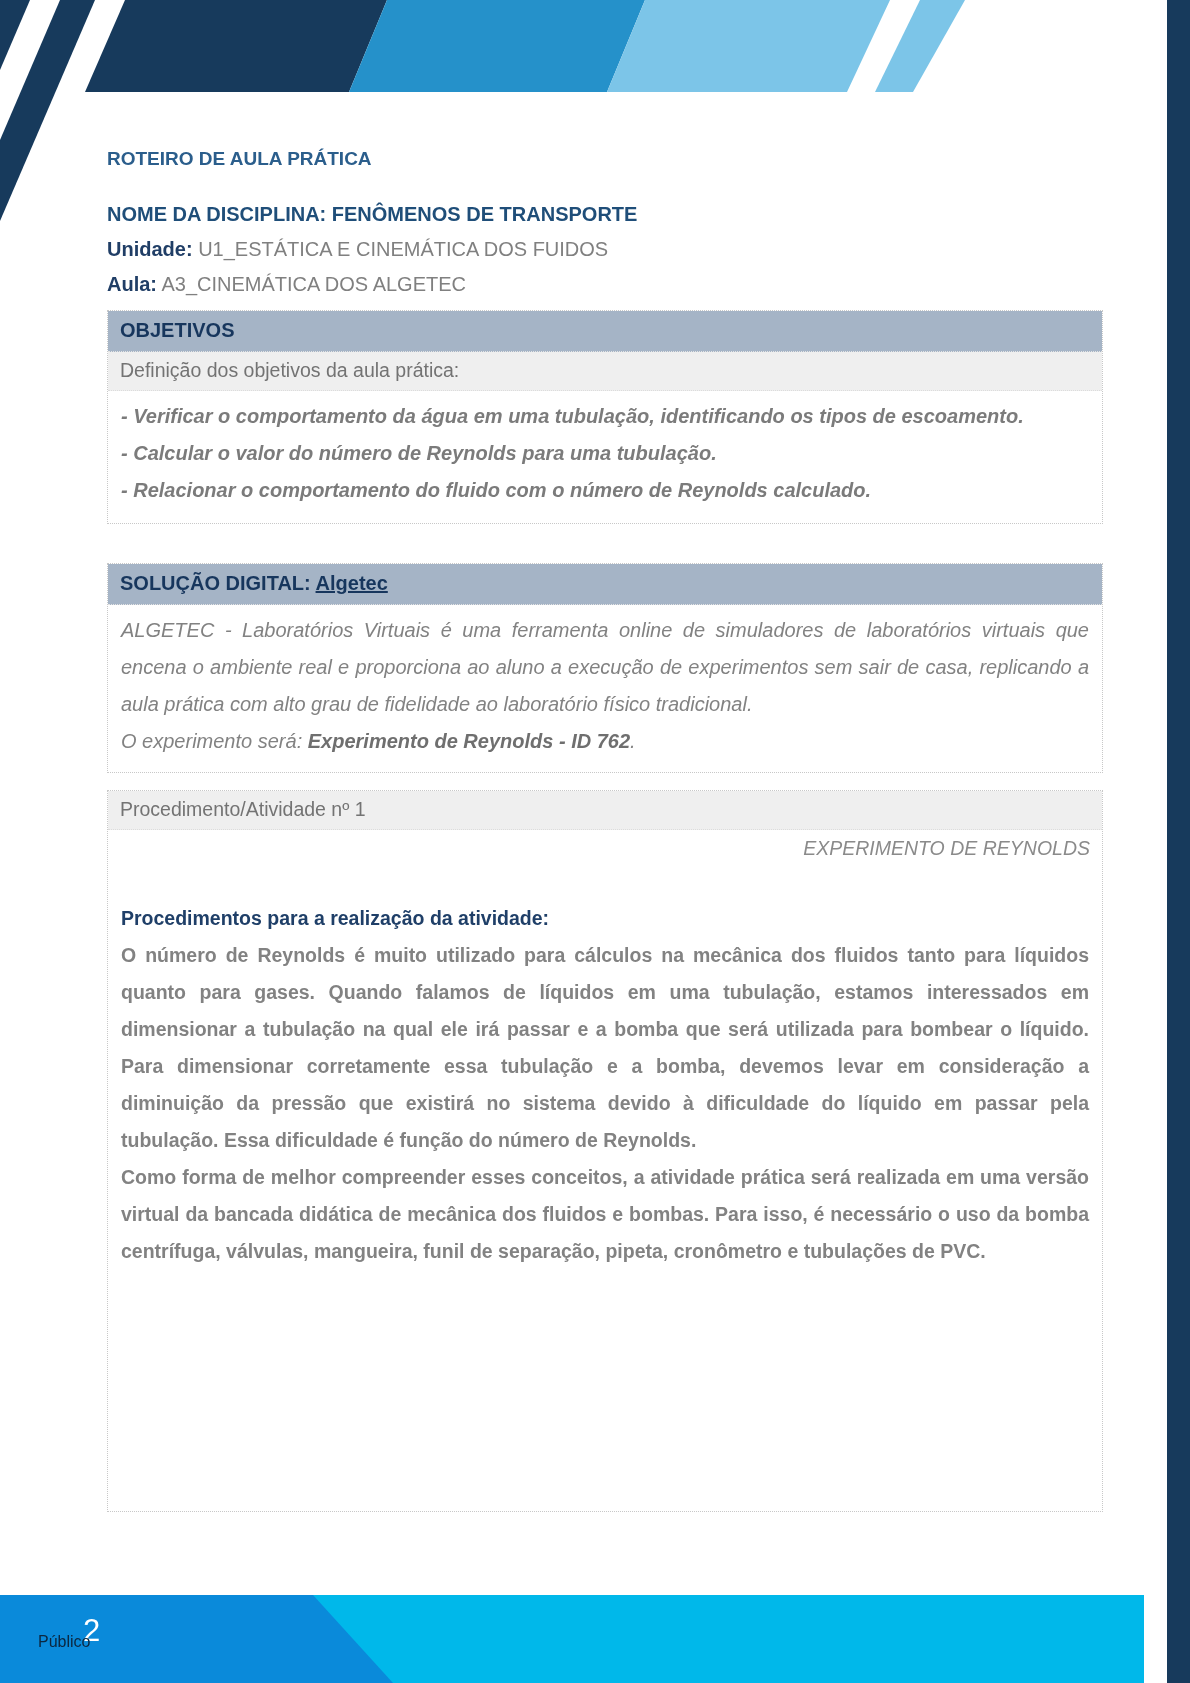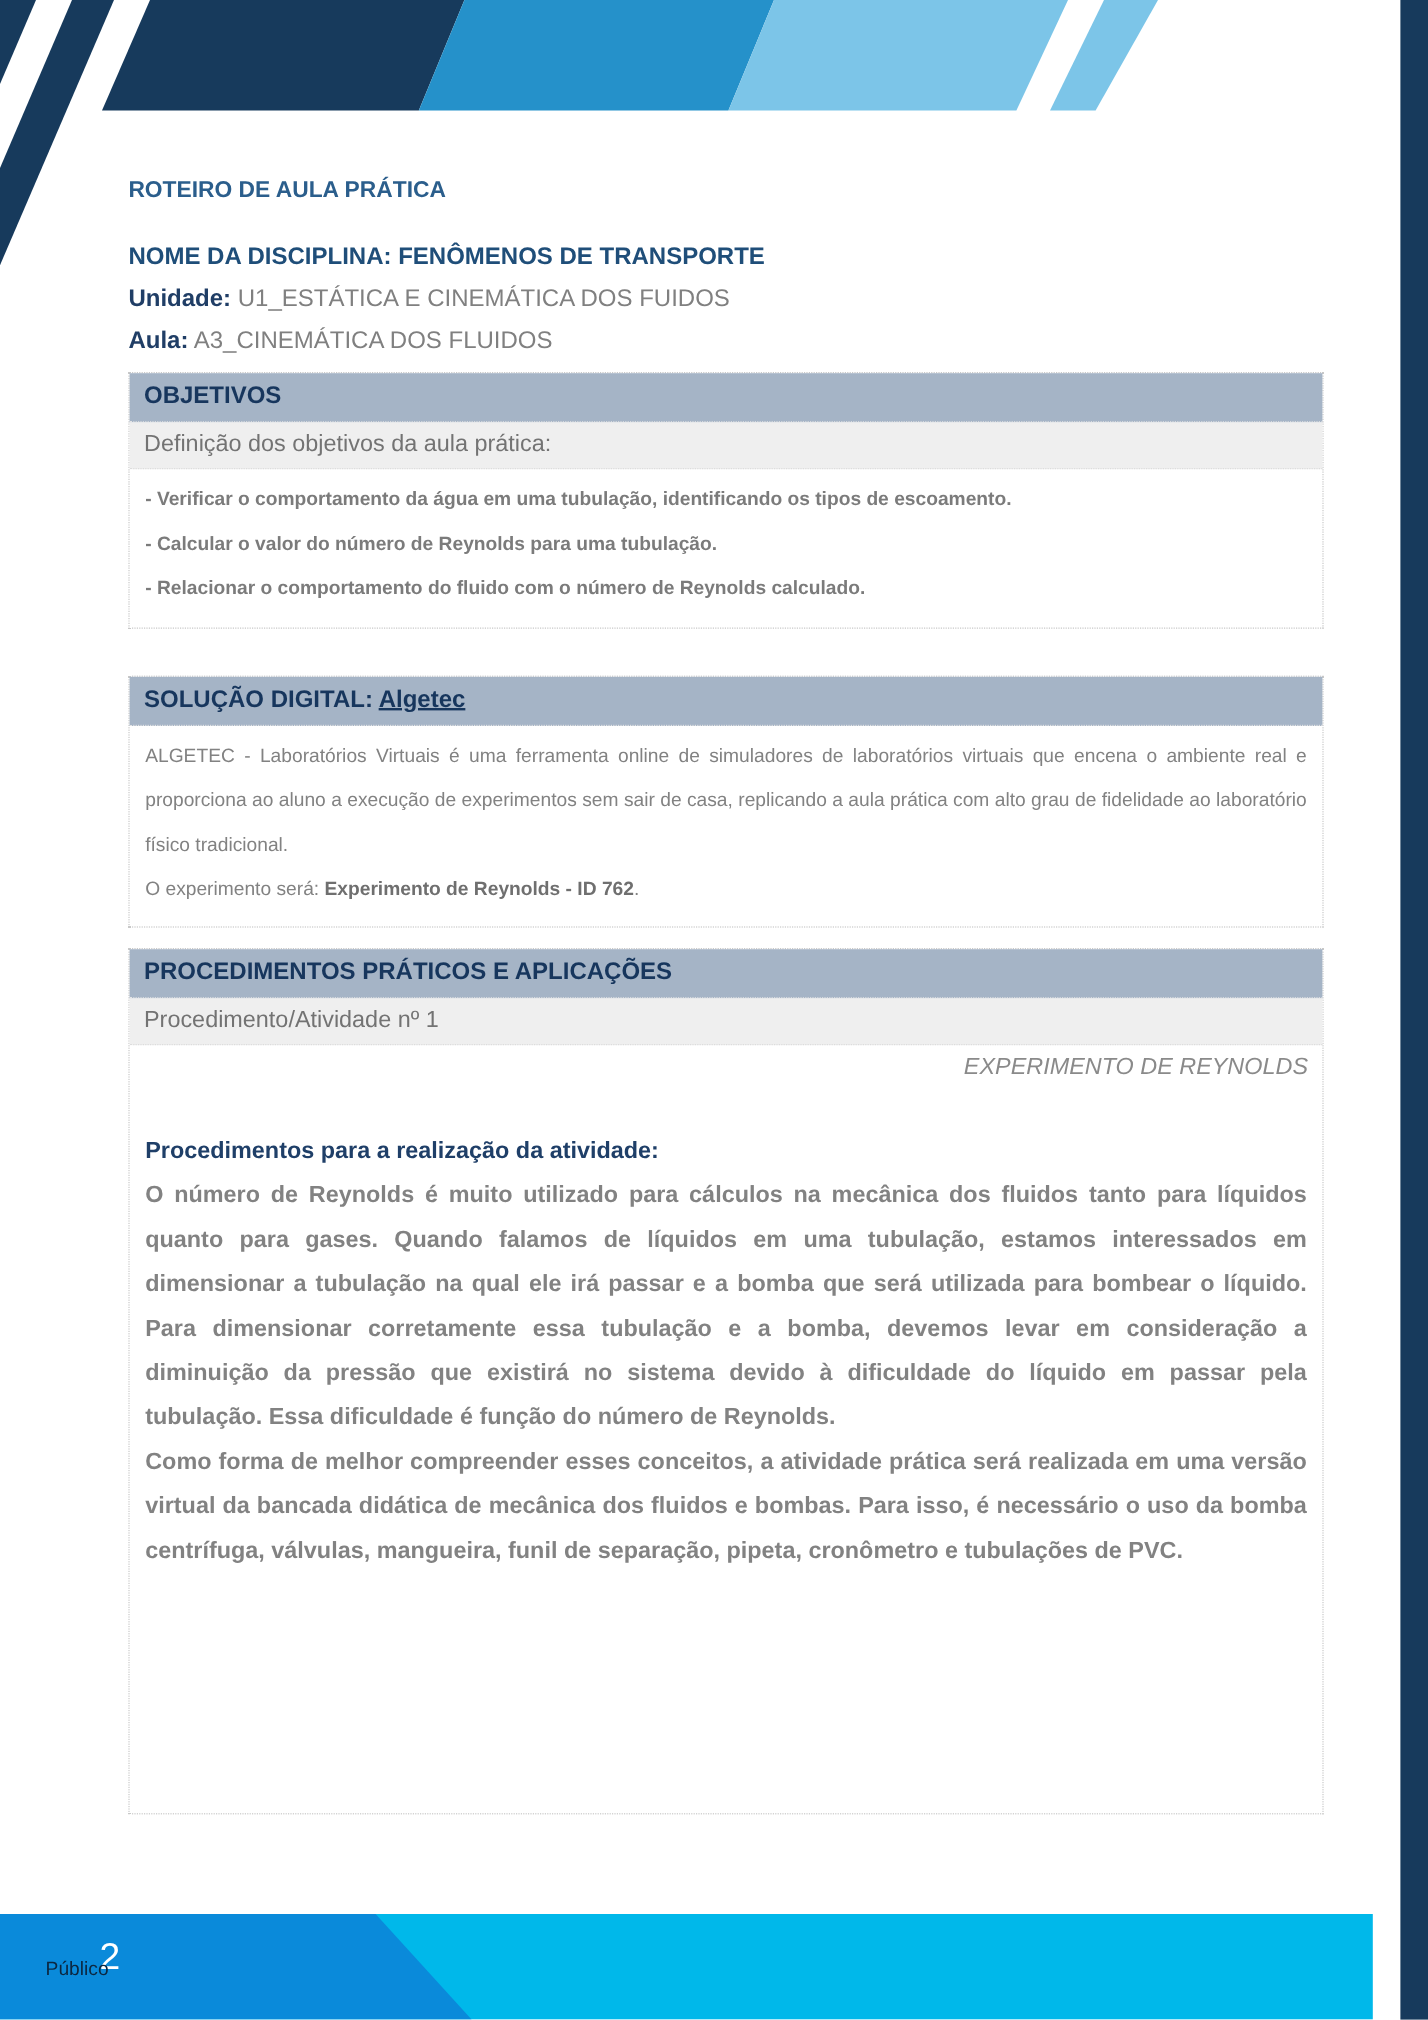--- a/index.html
+++ b/index.html
@@ -30,21 +30,21 @@
   .bar {
     background:#a5b4c6; color:#17365d; font-weight:bold; font-size:20px;
     padding:8px 12px 9px 12px; border-bottom:1px dotted #e4e4e4;
   }
   .bar a { color:#17365d; text-decoration:underline; }
   .subrow {
     background:#efefef; color:#737373; font-weight:normal; font-size:19.5px;
     padding:7px 12px 8px 12px; border-bottom:1px dotted #dcdcdc;
   }
   .italic-row { padding:7px 12px 8px 12px; font-size:19.5px; font-style:italic; color:#8a8a8a;text-align:right; }
-  .body { padding:7px 13px 12px 13px; font-size:16px; line-height:37px; color:#828282; text-align:justify; }
+  .body { padding:7px 13px 12px 13px; font-size:20px; line-height:37px; color:#828282; text-align:justify;font-style:italic; }
   .body.bold-items p { font-weight:bold; color:#7b7b7b; }
   .navy-b { font-weight:bold; color:#1f3f68; }
   .gray-b { font-weight:bold; color:#6f6f6f; }
   .proc-body { padding:0 13px 20px 13px; font-size:19.5px; line-height:37px; color:#828282; text-align:justify; }
   .proposta { margin-top:36px; }
   .realizacao { margin-top:32px; font-size:19.5px; }
   .para { margin:0;font-weight:bold; }
 
   #box-objetivos   { top:310px; min-height:214px; }
   #box-solucao     { top:563px; min-height:188px; }
@@ -65,21 +65,21 @@
 <div class="right-bar"></div>
 
 <h1 class="doc-title">ROTEIRO DE AULA PRÁTICA</h1>
 <h2 class="doc-subtitle">NOME DA DISCIPLINA: FENÔMENOS DE TRANSPORTE</h2>
 <p class="meta-line meta-unidade">
   <span class="lbl">Unidade:</span>
   <span>U1_ESTÁTICA E CINEMÁTICA DOS FUIDOS</span>
 </p>
 <p class="meta-line meta-aula">
   <span class="lbl">Aula:</span>
-  <span>A3_CINEMÁTICA DOS FLUIDOS</span>
+  <span>A3_CINEMÁTICA DOS ALGETEC</span>
 </p>
 
 <section class="box" id="box-objetivos">
   <div class="bar">OBJETIVOS</div>
   <div class="subrow">Definição dos objetivos da aula prática:</div>
   <div class="body bold-items">
     <p>- Verificar o comportamento da água em uma tubulação, identificando os tipos de escoamento.</p>
     <p>- Calcular o valor do número de Reynolds para uma tubulação.</p>
     <p>- Relacionar o comportamento do fluido com o número de Reynolds calculado.</p>
   </div>
@@ -89,21 +89,20 @@
   <div class="bar">
     <span>SOLUÇÃO DIGITAL: </span><a href="#">Algetec</a>
   </div>
   <div class="body">
     <p>ALGETEC - Laboratórios Virtuais é uma ferramenta online de simuladores de laboratórios virtuais que encena o ambiente real e proporciona ao aluno a execução de experimentos sem sair de casa, replicando a aula prática com alto grau de fidelidade ao laboratório físico tradicional.</p>
     <p><span>O experimento será: </span><span class="gray-b">Experimento de Reynolds - ID 762</span><span>.</span></p>
   </div>
 </section>
 
 <section class="box" id="box-procedimentos">
-  <div class="bar">PROCEDIMENTOS PRÁTICOS E APLICAÇÕES</div>
   <div class="subrow">Procedimento/Atividade nº 1</div>
   <div class="italic-row">EXPERIMENTO DE REYNOLDS</div>
   <div class="proc-body">
     <p class="realizacao navy-b">Procedimentos para a realização da atividade:</p>
     <p class="para">O número de Reynolds é muito utilizado para cálculos na mecânica dos fluidos tanto para líquidos quanto para gases. Quando falamos de líquidos em uma tubulação, estamos interessados em dimensionar a tubulação na qual ele irá passar e a bomba que será utilizada para bombear o líquido. Para dimensionar corretamente essa tubulação e a bomba, devemos levar em consideração a diminuição da pressão que existirá no sistema devido à dificuldade do líquido em passar pela tubulação. Essa dificuldade é função do número de Reynolds.</p>
     <p class="para">Como forma de melhor compreender esses conceitos, a atividade prática será realizada em uma versão virtual da bancada didática de mecânica dos fluidos e bombas. Para isso, é necessário o uso da bomba centrífuga, válvulas, mangueira, funil de separação, pipeta, cronômetro e tubulações de PVC.</p>
   </div>
 </section>
 
 <div class="footer-band">

